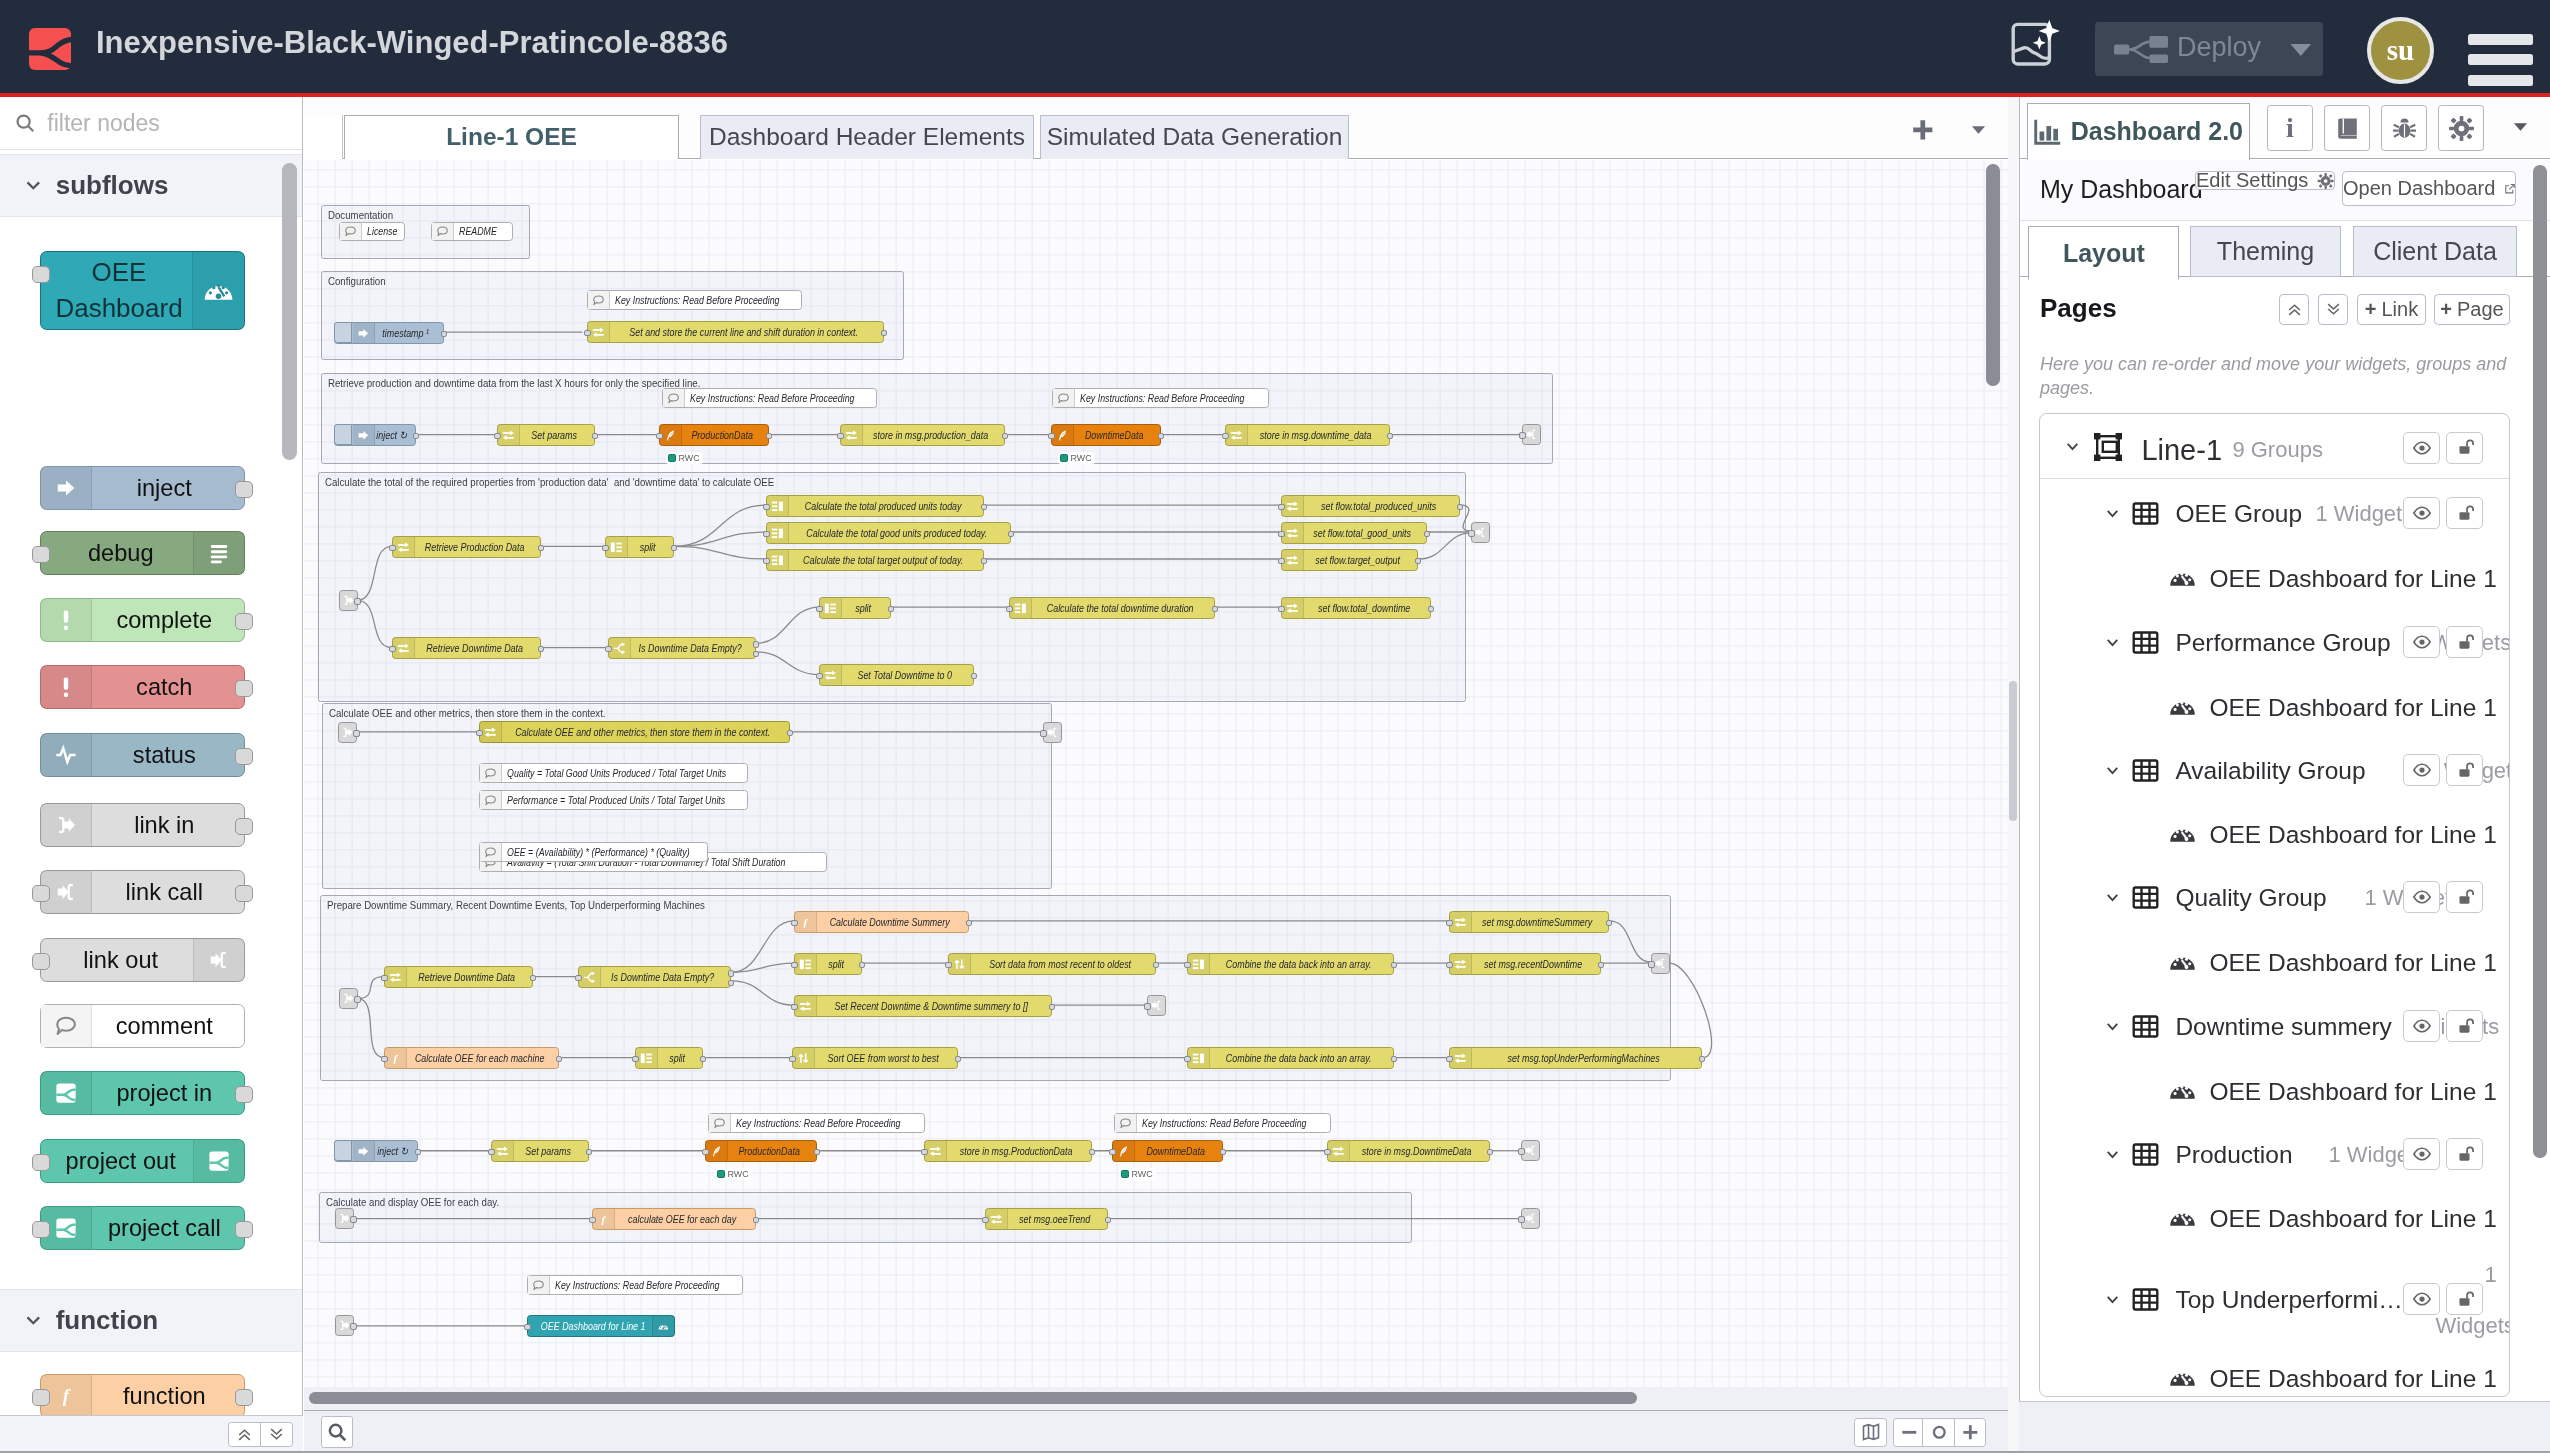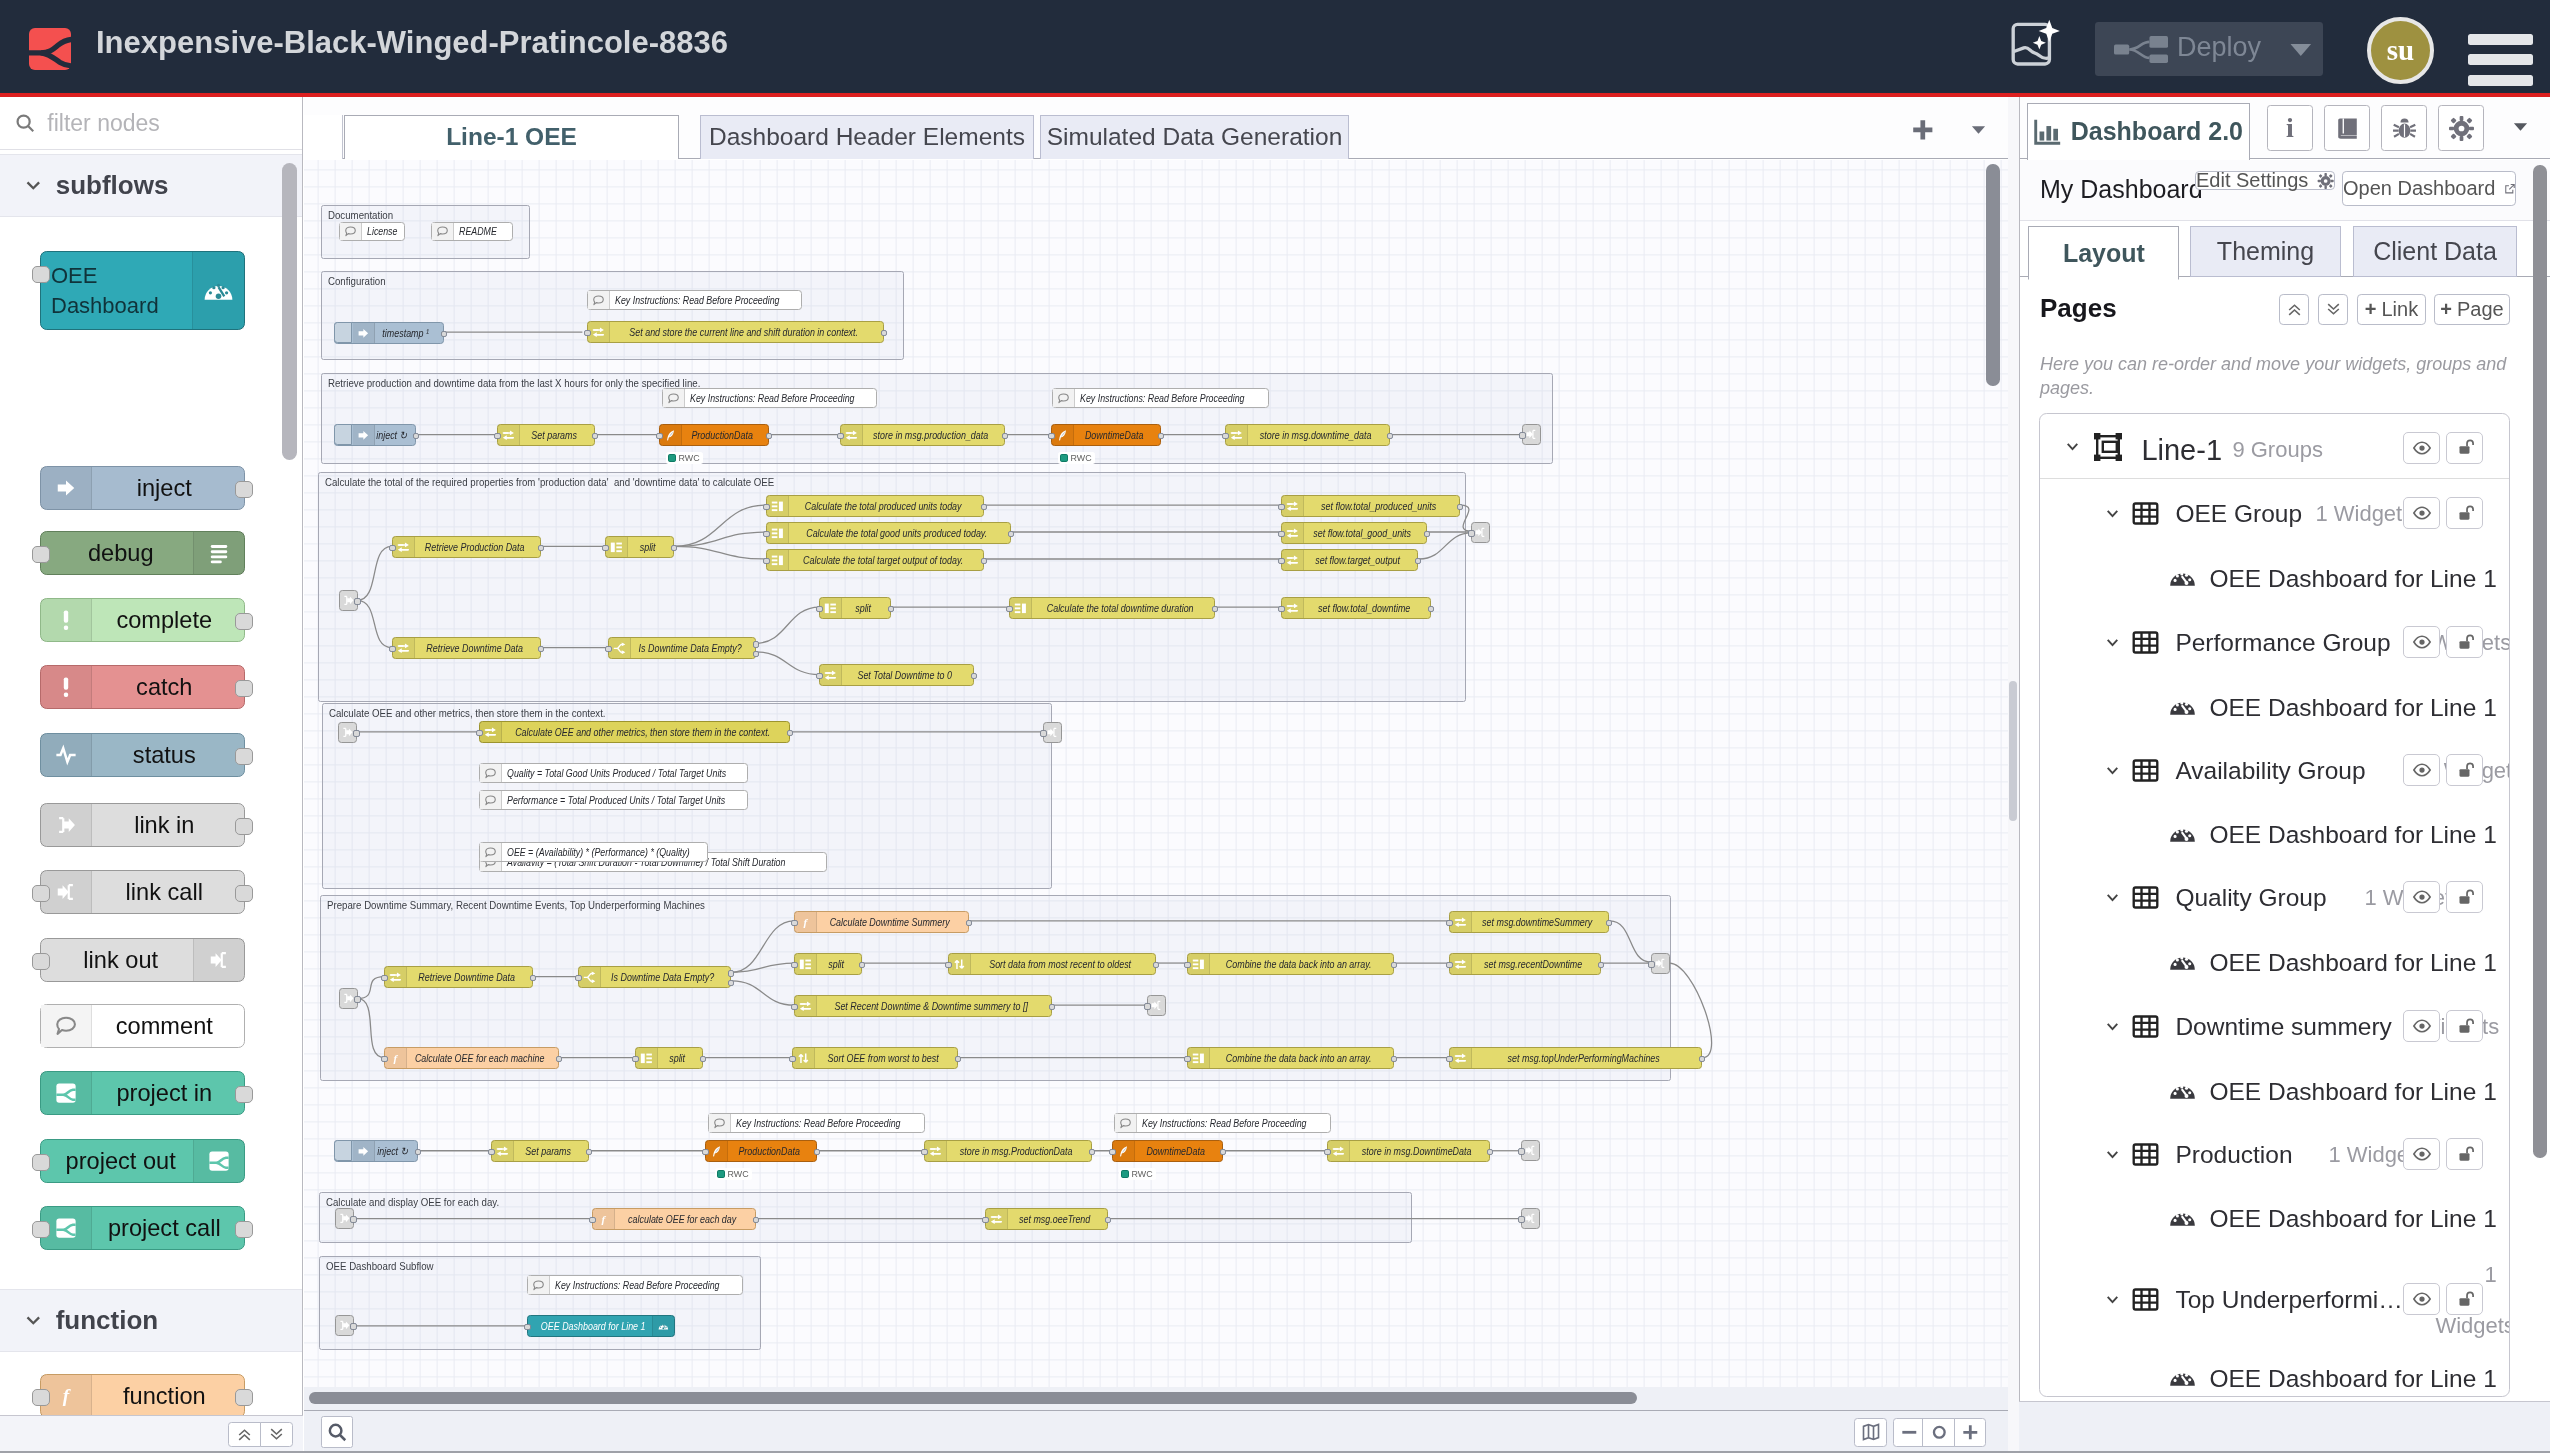--- a/index.html
+++ b/index.html
@@ -133,21 +133,21 @@
           <circle cx="8" cy="10.5" r="1.2" fill="#2a8a96"></circle>
           <g fill="#2a8a96">
             <circle cx="4.5" cy="9" r="0.7"></circle>
             <circle cx="6" cy="6.8" r="0.7"></circle>
             <circle cx="8" cy="5.8" r="0.7"></circle>
             <circle cx="10" cy="6.8" r="0.7"></circle>
             <circle cx="11.5" cy="9" r="0.7"></circle>
           </g>
         </svg> 
       </div>
-<div class="plb" style="left:10px;right:57px;text-align:left;line-height:1.35;font-size:22px;white-space:normal;color:#10333a">OEE Dashboard</div>
+<div class="plb" style="left:10px;right:57px;text-align:center;line-height:1.35;font-size:26px;white-space:normal;color:#10333a">OEE Dashboard</div>
 <div class="pp" style="left:-9.3px"></div>
     </div>
     <div class="pe" style="top:369px;background:#a6bbcf;border-color:#7e93a7">
       <div class="pic">
         <svg width="22" height="22" viewBox="0 0 16 16">
           <path d="M2 5.4 H8 V2.5 L14 8 L8 13.5 V10.6 H2 Z" fill="#fff"></path>
         </svg>
       </div>
       <div class="plb" style="left:52px;right:8.4px;color:#111">inject</div>
       <div class="pp" style="right:-9.3px"></div>
@@ -327,23 +327,20 @@
       <div class="glb">Calculate the total of the required properties from 'production data'&nbsp; and 'downtime data' to calculate OEE</div>
     </div>
     <div class="grp" style="left:17.7px;top:543px;width:730px;height:186px">
       <div class="glb">Calculate OEE and other metrics, then store them in the context.</div>
     </div>
     <div class="grp" style="left:16px;top:735px;width:1351px;height:186px">
       <div class="glb">Prepare Downtime Summary, Recent Downtime Events, Top Underperforming Machines</div>
     </div>
     <div class="grp" style="left:15px;top:1032px;width:1093px;height:51px">
       <div class="glb">Calculate and display OEE for each day.</div>
-    </div>
-    <div class="grp" style="left:15px;top:1096px;width:442px;height:94px">
-      <div class="glb">OEE Dashboard Subflow</div>
     </div>
     <svg class="wires" width="1704" height="1294" viewBox="0 0 2020 1534">
       <g fill="none" stroke="#8a8a8a" stroke-width="1.5">
         <path d="M 167 204 C 248.5 204, 248.5 204, 330 204"></path>
         <path d="M 133 325.5 C 181.0 325.5, 181.0 325.5, 229 325.5"></path>
         <path d="M 345 325.5 C 383.0 325.5, 383.0 325.5, 421 325.5"></path>
         <path d="M 552 325.5 C 594.0 325.5, 594.0 325.5, 636 325.5"></path>
         <path d="M 832 325.5 C 860 325.5, 858 325.5, 886 325.5"></path>
         <path d="M 1016 325.5 C 1054.0 325.5, 1054.0 325.5, 1092 325.5"></path>
         <path d="M 1288 325.5 C 1366.0 325.5, 1366.0 325.5, 1444 325.5"></path>

